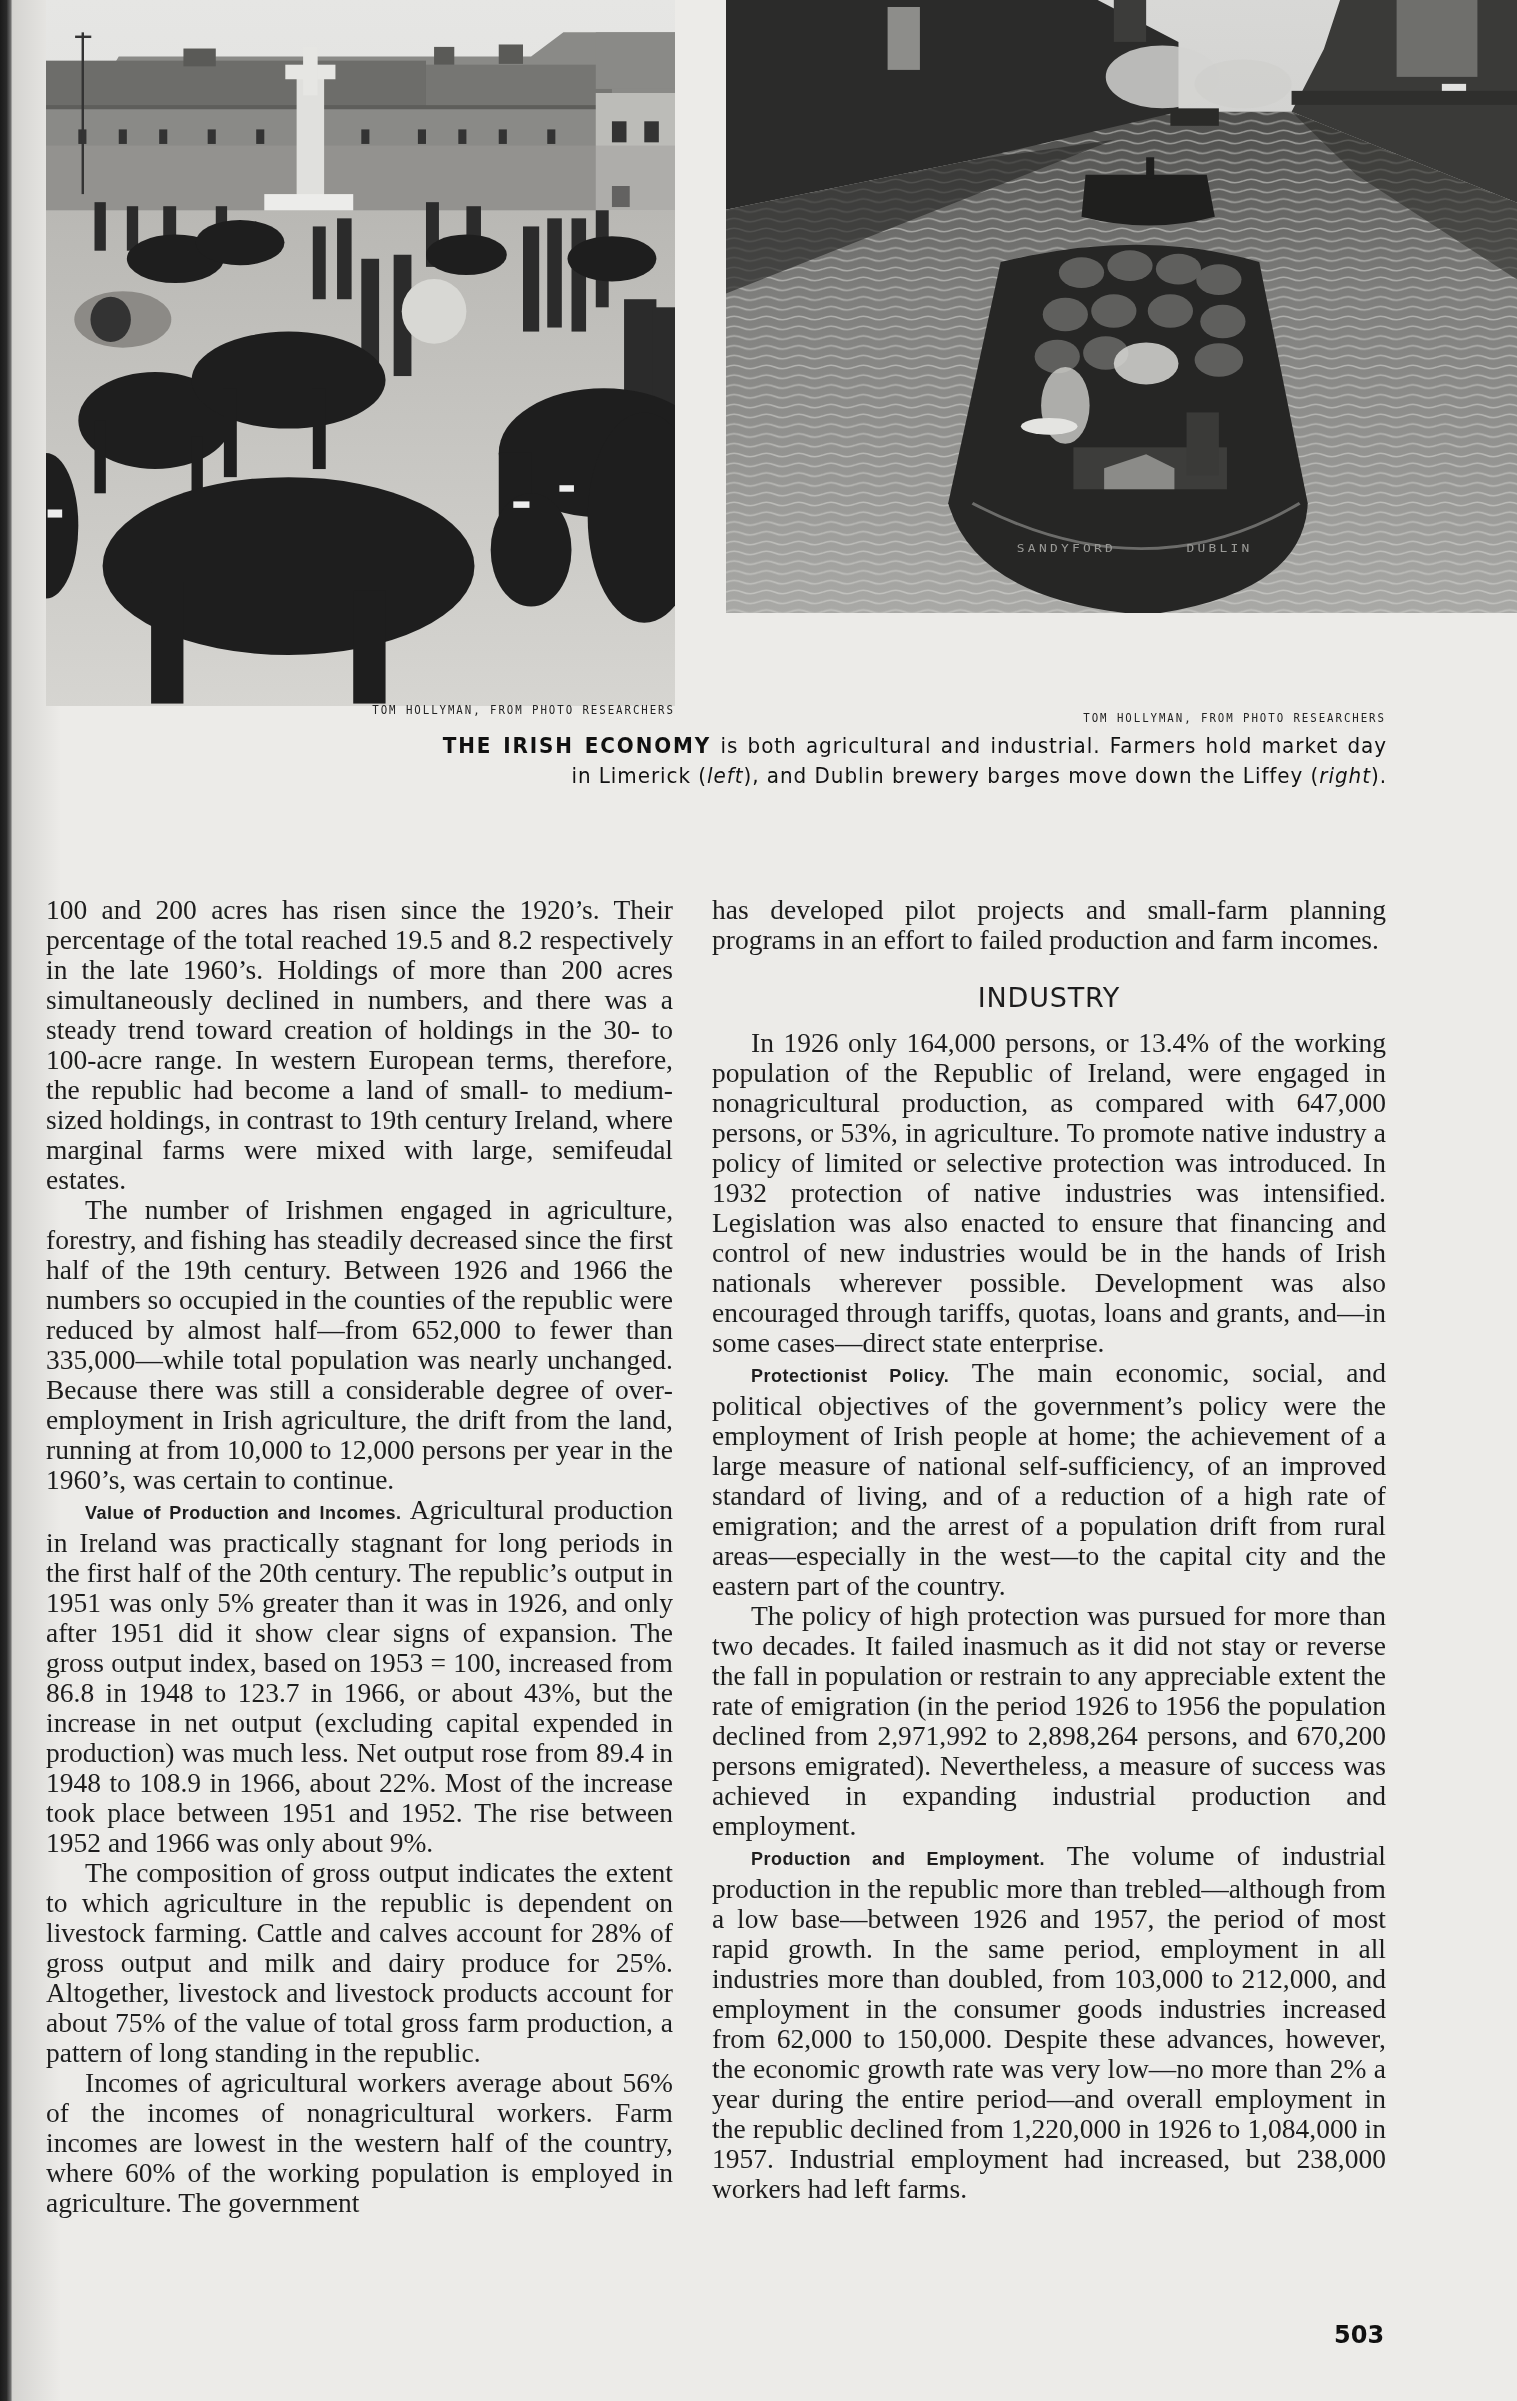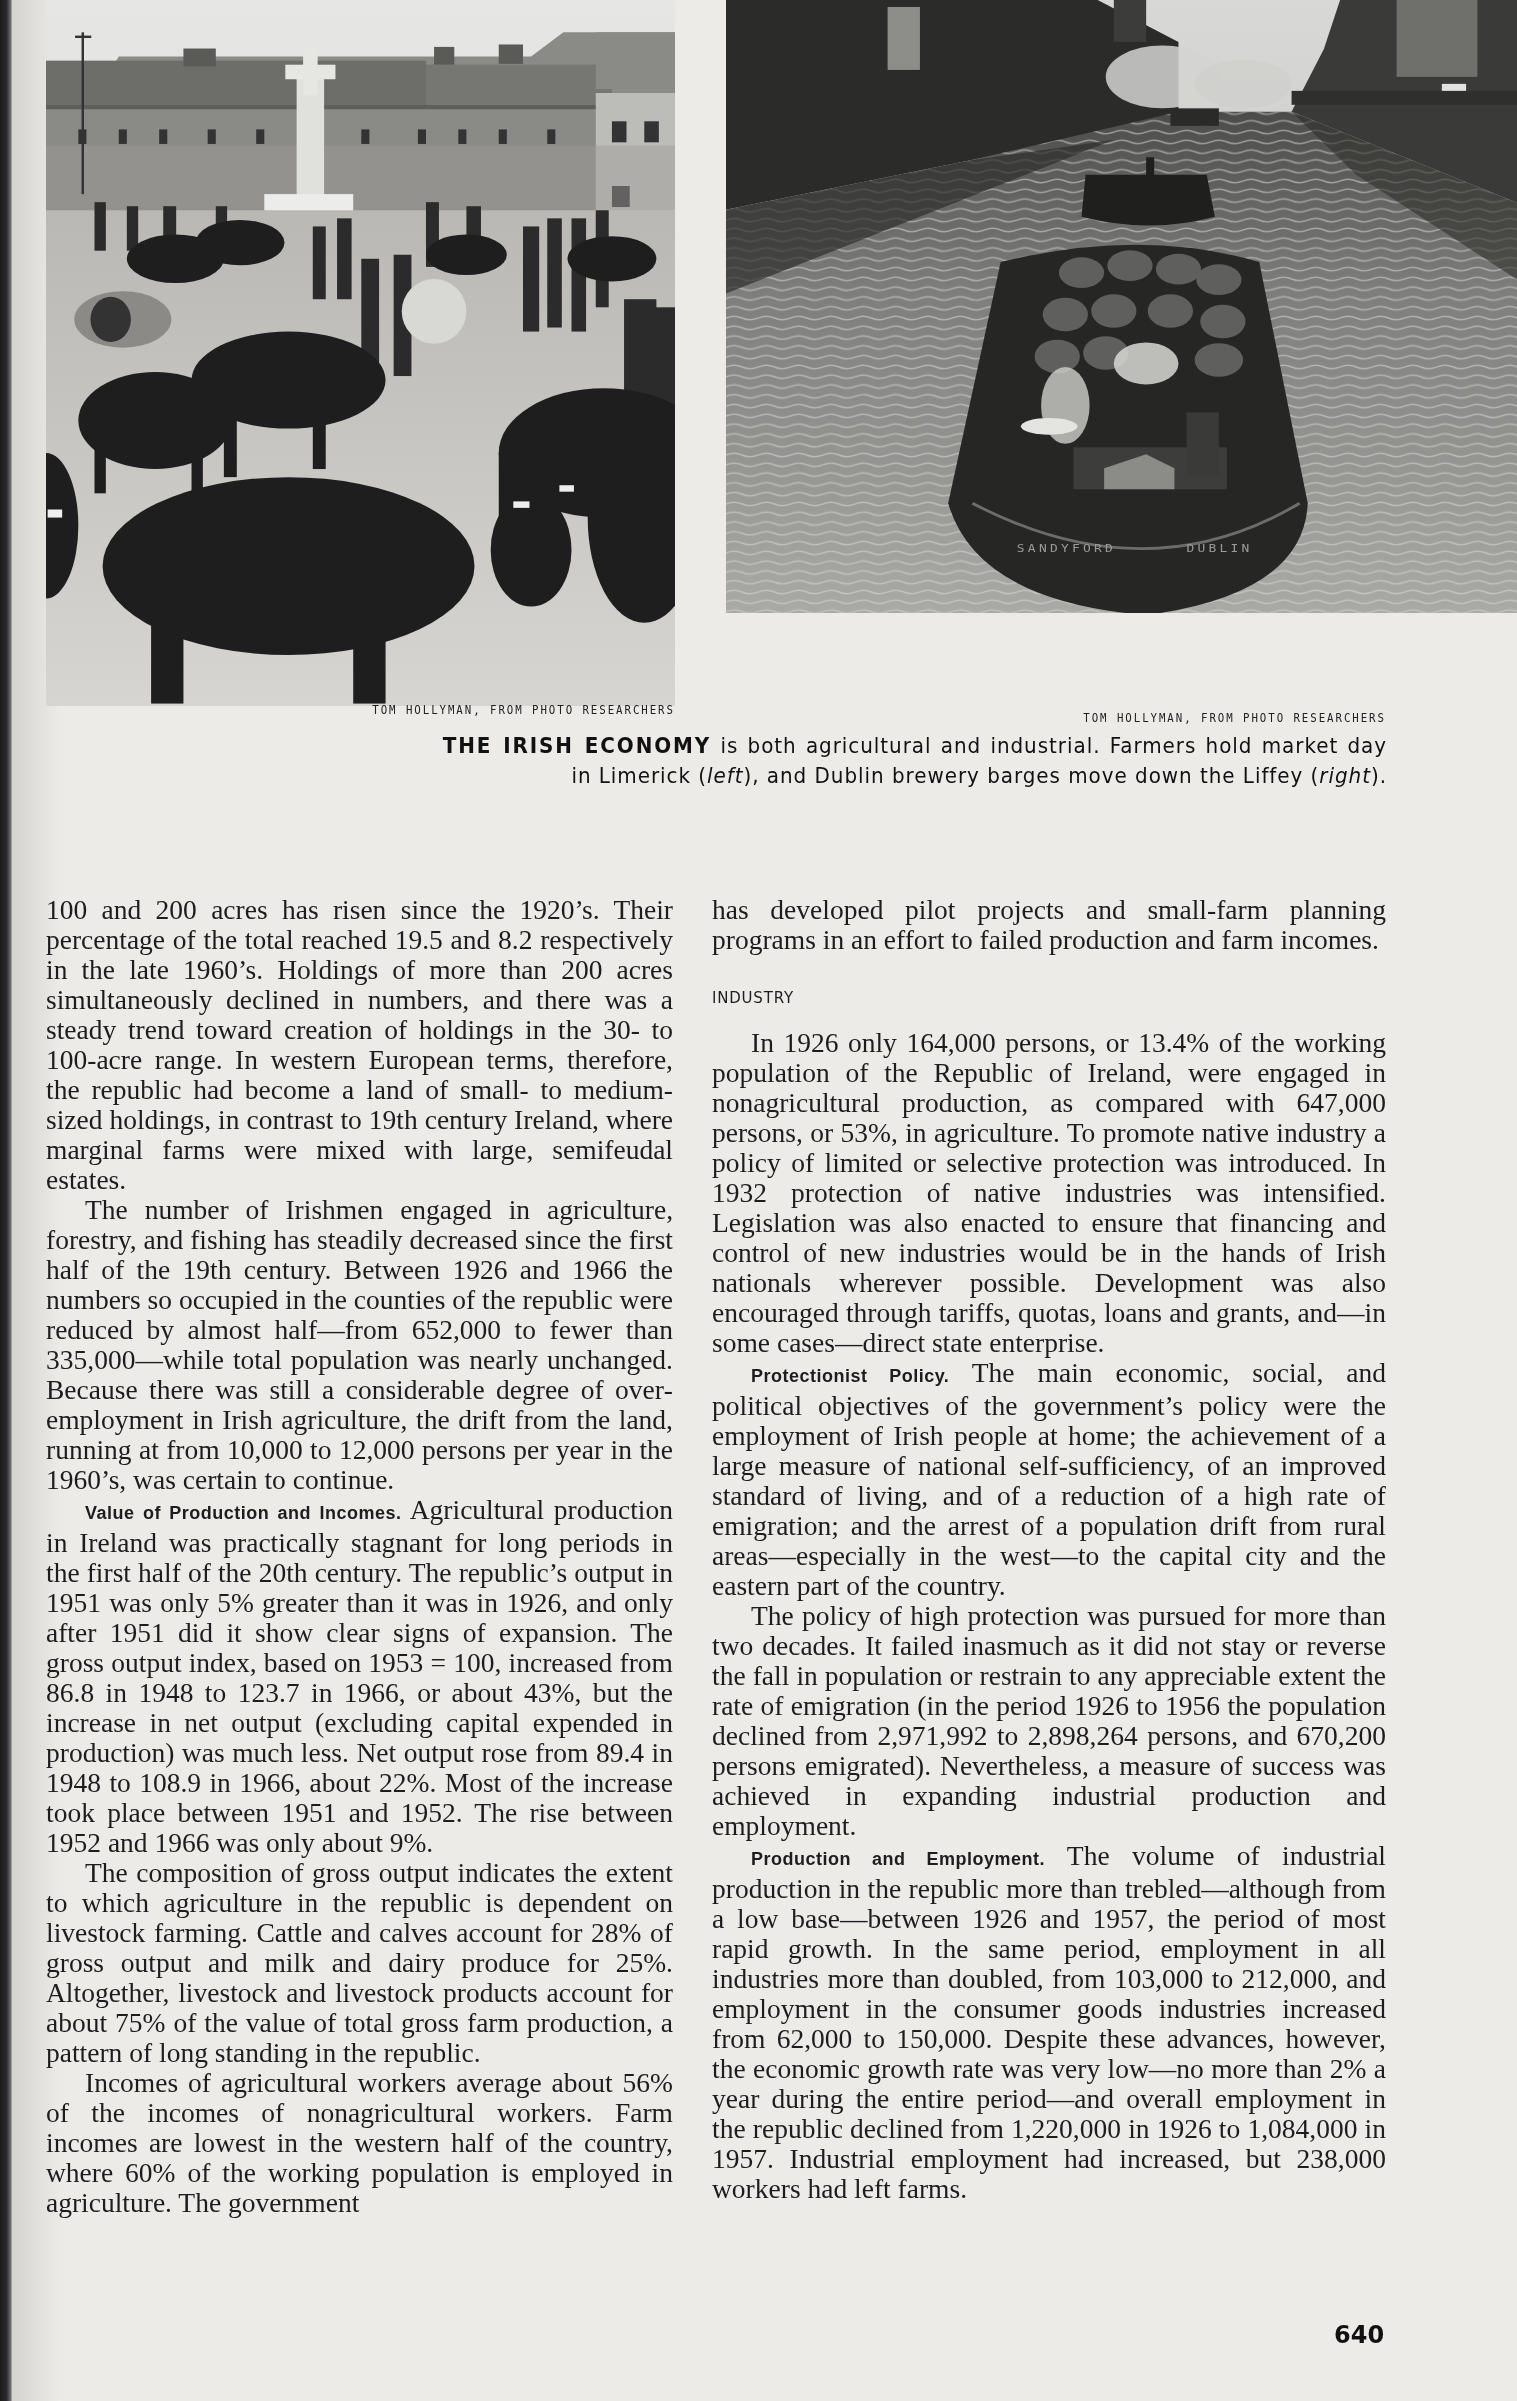--- a/index.html
+++ b/index.html
@@ -49,23 +49,23 @@
   }
   #col-left { left: 46px; width: 627px; }
   #col-right { left: 712px; width: 674px; }
   .col p { margin: 0; text-indent: 0; hyphens: manual; }
   .col p.indent { text-indent: 39px; }
   .col .runin {
     font-family: Liberation Sans, sans-serif;
     font-weight: bold; font-size: 18px; letter-spacing: 0.5px;
   }
   .col h2 {
-    margin: 31px 0 18px 0; text-align: left;
+    margin: 31px 0 18px 0; text-align: center;
     font-family: "DejaVu Sans", "Liberation Sans", sans-serif;
-    font-weight: normal; font-size: 15px; letter-spacing: 0.8px; line-height: 24px;
+    font-weight: normal; font-size: 27px; letter-spacing: 0.8px; line-height: 24px;
   }
 
   .pagenum {
     position: absolute; left: 1334px; top: 2321px;
     font-family: "DejaVu Sans", "Liberation Sans", sans-serif;
     font-weight: bold; font-size: 24px; color: #111;
   }
 </style>
 </head>
 <body>
@@ -268,14 +268,14 @@
 
 <div class="col" id="col-right">
   <p>has developed pilot projects and small-farm plan­ning programs in an effort to failed production and farm incomes.</p>
   <h2>INDUSTRY</h2>
   <p class="indent">In 1926 only 164,000 persons, or 13.4% of the working population of the Republic of Ire­land, were engaged in nonagricultural production, as compared with 647,000 persons, or 53%, in agriculture. To promote native industry a policy of limited or selective protection was introduced. In 1932 protection of native industries was in­tensified. Legislation was also enacted to ensure that financing and control of new industries would be in the hands of Irish nationals wherever pos­sible. Development was also encouraged through tariffs, quotas, loans and grants, and—in some cases—direct state enterprise.</p>
   <p class="indent"><span class="runin">Protectionist Policy.</span><span> The main economic, so­cial, and political objectives of the government’s policy were the employment of Irish people at home; the achievement of a large measure of national self-sufficiency, of an improved standard of living, and of a reduction of a high rate of emigration; and the arrest of a population drift from rural areas—especially in the west—to the capital city and the eastern part of the country.</span></p>
   <p class="indent">The policy of high protection was pursued for more than two decades. It failed inasmuch as it did not stay or reverse the fall in population or restrain to any appreciable extent the rate of emigration (in the period 1926 to 1956 the popu­lation declined from 2,971,992 to 2,898,264 per­sons, and 670,200 persons emigrated). Neverthe­less, a measure of success was achieved in expanding industrial production and employment.</p>
   <p class="indent"><span class="runin">Production and Employment.</span><span> The volume of in­dustrial production in the republic more than trebled—although from a low base—between 1926 and 1957, the period of most rapid growth. In the same period, employment in all industries more than doubled, from 103,000 to 212,000, and employment in the consumer goods industries increased from 62,000 to 150,000. Despite these advances, however, the economic growth rate was very low—no more than 2% a year during the entire period—and overall employment in the republic declined from 1,220,000 in 1926 to 1,084,000 in 1957. Industrial employment had increased, but 238,000 workers had left farms.</span></p>
 </div>
 
-<div class="pagenum">640</div>
+<div class="pagenum">503</div>
 
 
 </body></html>

